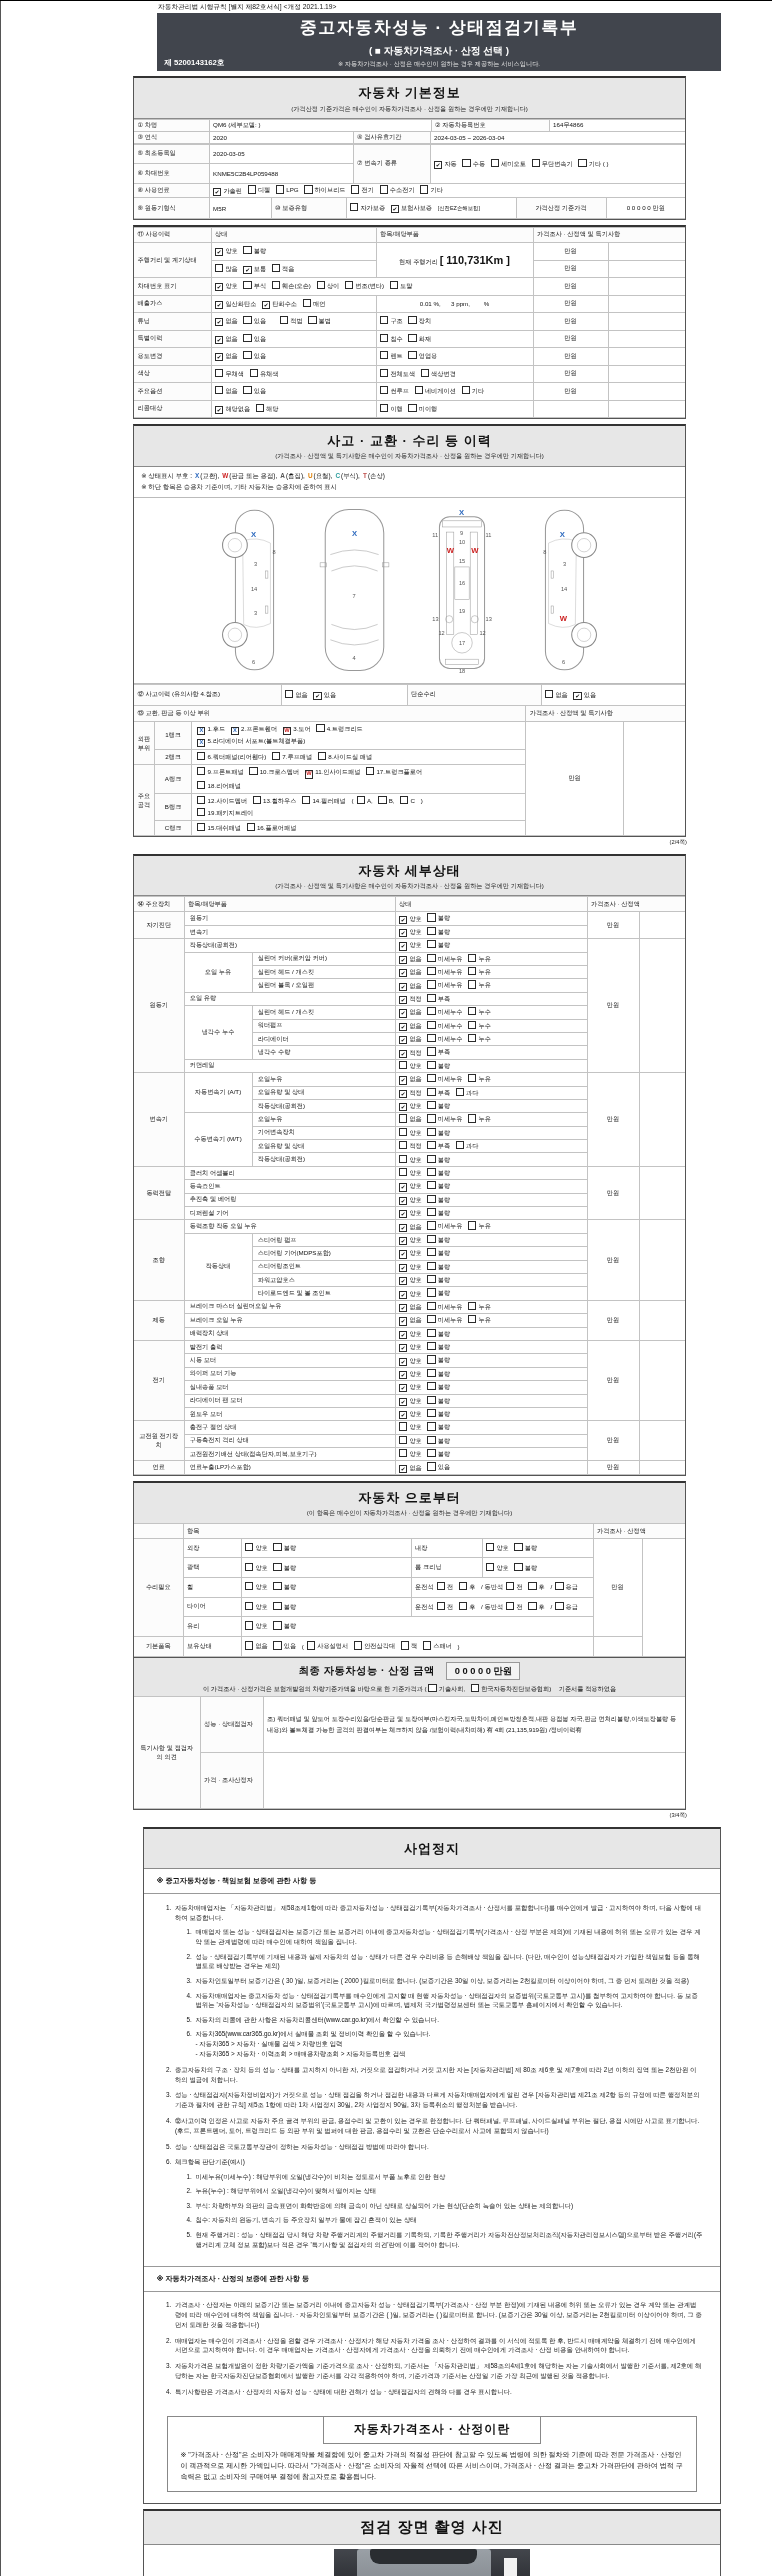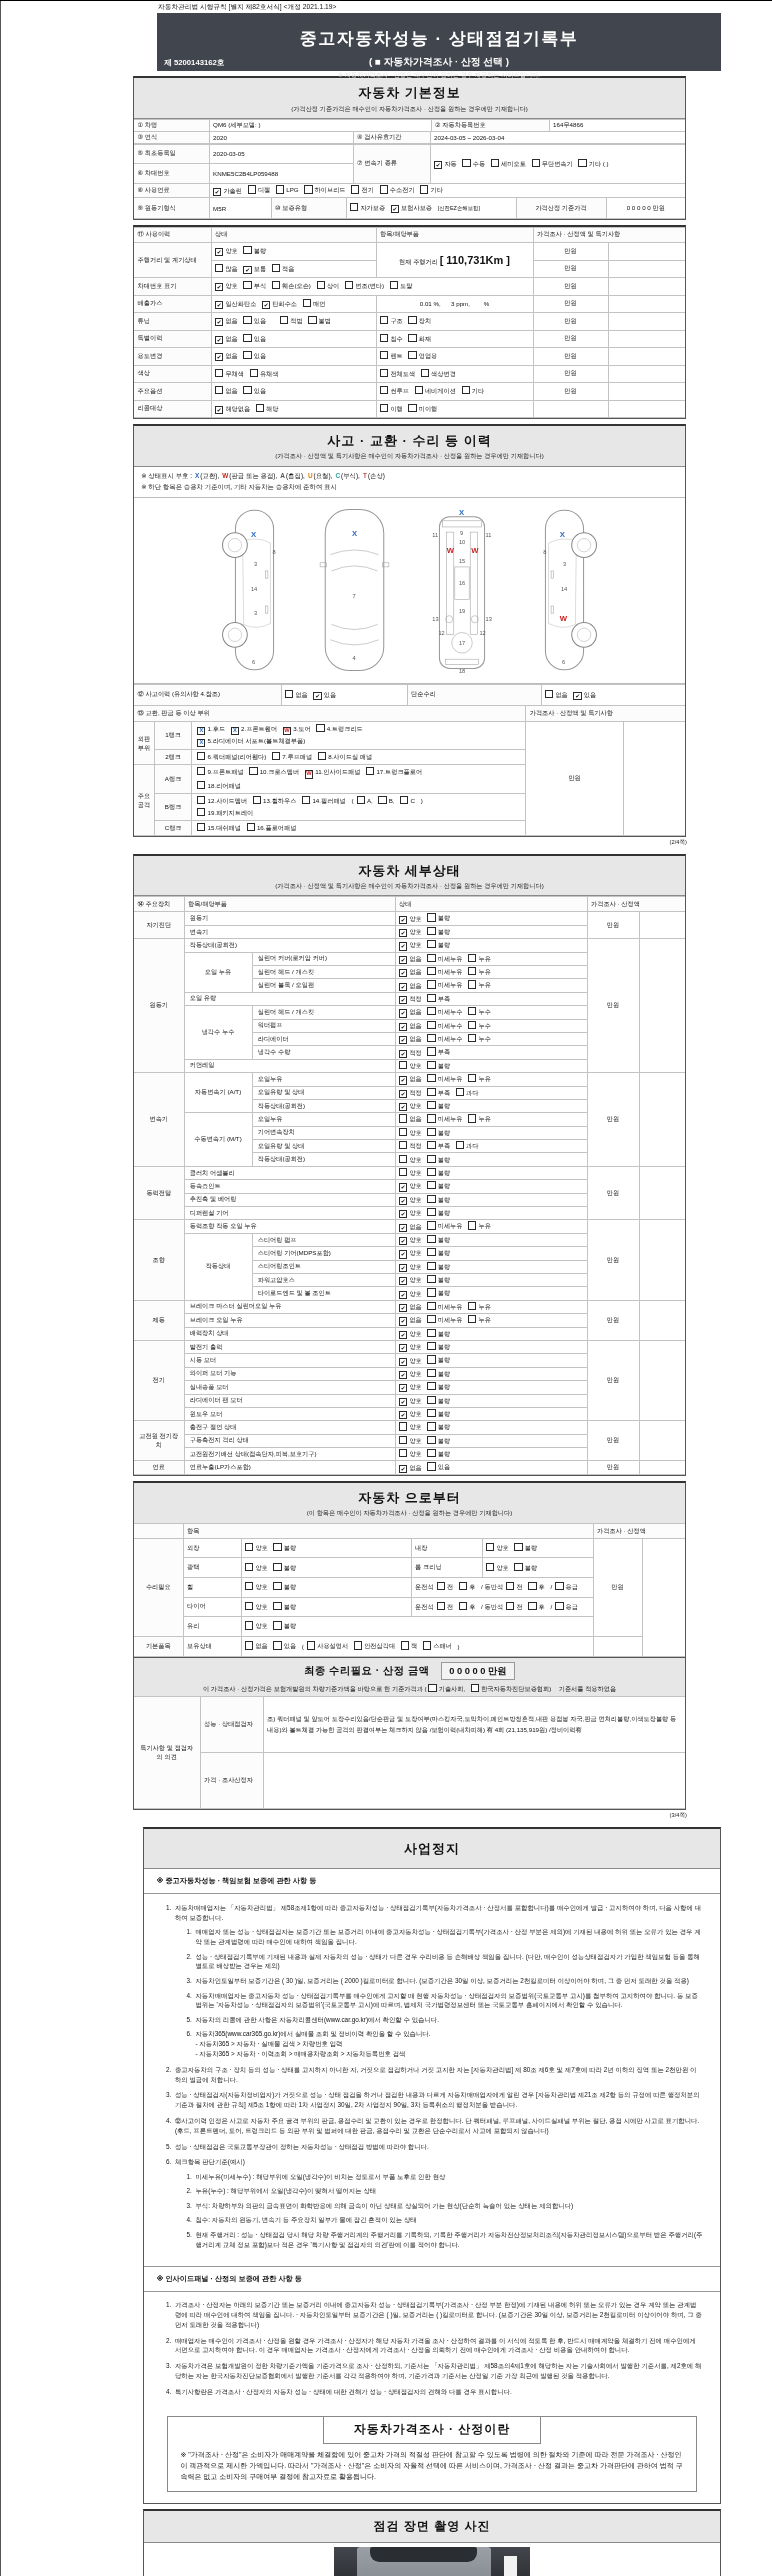--- a/index.html
+++ b/index.html
@@ -2,21 +2,21 @@
 <html style="font-size:8.2px"><head>
 <meta charset="utf-8">
 <style>
   html,body{margin:0;padding:0;background:#fff;}
   body{width:773px;font-family:"Liberation Sans","DejaVu Sans",sans-serif;color:#111;}
   .page{position:relative;width:773px;height:2576px;overflow:hidden;border-top:1px solid #000;box-sizing:border-box;background:#fff;}
   .edge{position:absolute;top:0;bottom:0;width:0.5px;background:#555;}
   .edge.l{left:0;} .edge.r{right:0;}
   .topnote{margin:2.1px 0 1px 158px;font-size:6.7px;color:#111;}
   
-  .hdr{margin-left:157px;width:564px;height:58px;background:#41454d;color:#fff;text-align:center;position:relative;box-sizing:border-box;padding-top:14px;}
+  .hdr{margin-left:157px;width:564px;height:58px;background:#41454d;color:#fff;text-align:center;position:relative;box-sizing:border-box;padding-top:3px;}
   .hdr-title{font-size:17px;font-weight:bold;letter-spacing:1.5px;}
   .hdr-sub{font-size:9.8px;font-weight:bold;margin-top:6px;}
   .hdr-note{font-size:6.2px;color:#e3e3e3;margin-top:1.5px;}
   .hdr-docno{position:absolute;left:7.2px;bottom:3.1px;font-size:7.7px;font-weight:bold;}
   
   .sec{margin:5.2px 0 0 133px;width:553px;border:1px solid #555;border-top:2.6px solid #333;background:#fff;box-sizing:border-box;}
   .sec2{margin:5.2px 0 0 143px;width:578px;border:1px solid #555;border-top:2.6px solid #333;background:#fff;box-sizing:border-box;}
   .band{background:#e7e7e7;text-align:center;padding:6.2px 2.1px 4.6px;border-bottom:0.5px solid #8a8a8a;}
   .band .t{font-size:13px;font-weight:bold;letter-spacing:1px;}
   .band .s{font-size:6.2px;margin-top:2.1px;color:#222;}
@@ -695,21 +695,21 @@
           </tr>
           <tr style="height:20.6px">
             <td class="lb c">기본품목</td>
             <td>보유상태</td>
             <td colspan="3"><span class="opt"><span class="cb"></span><span class="olb">없음</span></span><span class="opt"><span class="cb"></span><span class="olb">있음</span></span><span class="otx">(</span><span class="opt"><span class="cb"></span><span class="olb">사용설명서</span></span><span class="opt"><span class="cb"></span><span class="olb">안전삼각대</span></span><span class="opt"><span class="cb"></span><span class="olb">잭</span></span><span class="opt"><span class="cb"></span><span class="olb">스패너</span></span><span class="otx">)</span></td>
             <td></td>
           </tr>
         </tbody>
     </table>
     <div class="finalband">
-      <span class="fl">최종 수리필요 · 산정 금액</span>
+      <span class="fl">최종 자동차성능 · 산정 금액</span>
       <span class="amount">0 0 0 0 0 만원</span>
       <div class="fnote">
         <span>이 가격조사 · 산정가격은 보험개발원의 차량기준가액을 바탕으로 한 기준가격과 (</span>
         <span><span class="opt"><span class="cb"></span><span class="olb">기술사회,</span></span><span class="opt"><span class="cb"></span><span class="olb">한국자동차진단보증협회)</span></span></span>
         <span>기준서를 적용하였음</span>
       </div>
     </div>
     <table class="rowtbl">
       <colgroup>
           <col style="width:66px">
@@ -788,21 +788,21 @@
               <div class="ntext">부식: 차량하부와 외판의 금속표면이 화학반응에 의해 금속이 아닌 상태로 상실되어 가는 현상(단순히 녹슬어 있는 상태는 제외합니다)</div>
             </div><div class="nsub">
               <span class="nnum">4.</span>
               <div class="ntext">침수: 자동차의 원동기, 변속기 등 주요장치 일부가 물에 잠긴 흔적이 있는 상태</div>
             </div><div class="nsub">
               <span class="nnum">5.</span>
               <div class="ntext">현재 주행거리 : 성능 · 상태점검 당시 해당 차량 주행거리계의 주행거리를 기록하되, 기록한 주행거리가 자동차전산정보처리조직(자동차관리정보시스템)으로부터 받은 주행거리(주행거리계 교체 정보 포함)보다 적은 경우 '특기사항 및 점검자의 의견'란에 이를 적어야 합니다.</div>
             </div></div>
         </div>
       </div>
-    <div class="nrow">※ 인사이드패널 · 산정의 보증에 관한 사항 등</div>
+    <div class="nrow">※ 자동차가격조사 · 산정의 보증에 관한 사항 등</div>
     <div class="nbody" id="notice-s2">
         <div class="nitem">
           <span class="nnum">1.</span>
           <div class="ntext">가격조사 · 산정자는 아래의 보증기간 또는 보증거리 이내에 중고자동차 성능 · 상태점검기록부(가격조사 · 산정 부분 한정)에 기재된 내용에 허위 또는 오류가 있는 경우 계약 또는 관계법령에 따라 매수인에 대하여 책임을 집니다. · 자동차인도일부터 보증기간은 (      )일, 보증거리는 (      )킬로미터로 합니다. (보증기간은 30일 이상, 보증거리는 2천킬로미터 이상이어야 하며, 그 중 먼저 도래한 것을 적용합니다)</div>
         </div>
         <div class="nitem">
           <span class="nnum">2.</span>
           <div class="ntext">매매업자는 매수인이 가격조사 · 산정을 원할 경우 가격조사 · 산정자가 해당 자동차 가격을 조사 · 산정하여 결과를 이 서식에 적도록 한 후, 반드시 매매계약을 체결하기 전에 매수인에게 서면으로 고지하여야 합니다. 이 경우 매매업자는 가격조사 · 산정자에게 가격조사 · 산정을 의뢰하기 전에 매수인에게 가격조사 · 산정 비용을 안내하여야 합니다.</div>
         </div>
         <div class="nitem">
@@ -815,21 +815,21 @@
         </div>
       </div>
     <div class="nboxwrap">
       <div class="nboxtitle">자동차가격조사 · 산정이란</div>
       <div class="nboxtext">※ "가격조사 · 산정"은 소비자가 매매계약을 체결함에 있어 중고차 가격의 적절성 판단에 참고할 수 있도록 법령에 의한 절차와 기준에 따라 전문 가격조사 · 산정인이 객관적으로 제시한 가액입니다. 따라서 "가격조사 · 산정"은 소비자의 자율적 선택에 따른 서비스이며, 가격조사 · 산정 결과는 중고차 가격판단에 관하여 법적 구속력은 없고 소비자의 구매여부 결정에 참고자료로 활용됩니다.</div>
     </div>
   </div>
 
   <div class="sec2">
     <div class="band" style="padding:7.2px 0 6.2px">
-      <div class="t" style="font-size:12px">점검 장면 촬영 사진</div>
+      <div class="t" style="font-size:15px">점검 장면 촬영 사진</div>
     </div>
     <div class="photo p1">
       <div class="car1">
         <div class="glass"></div>
 
       </div>
 
       <div class="banner">한국자동차진단</div>
     </div>
 

